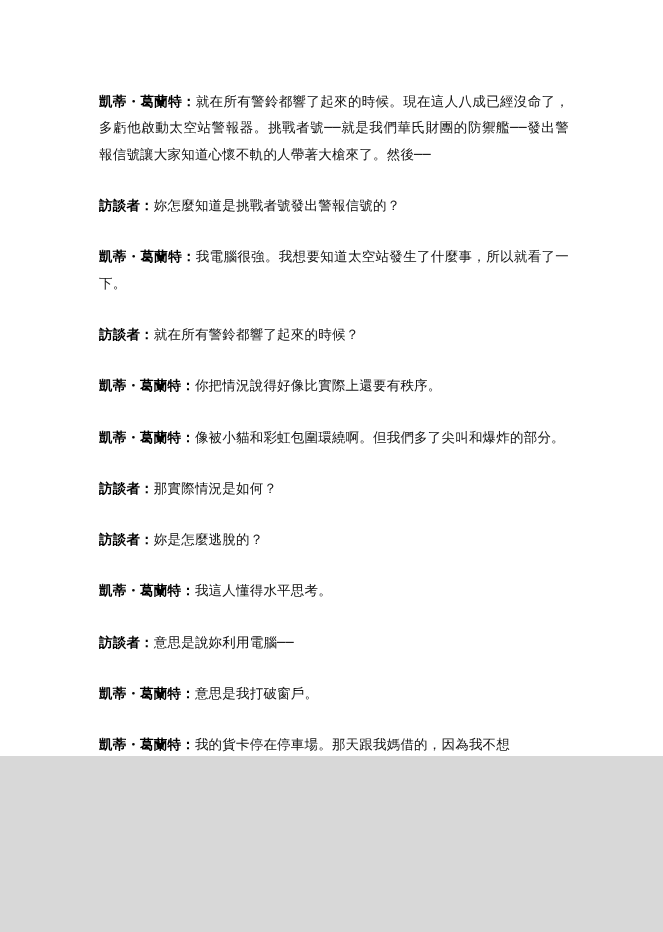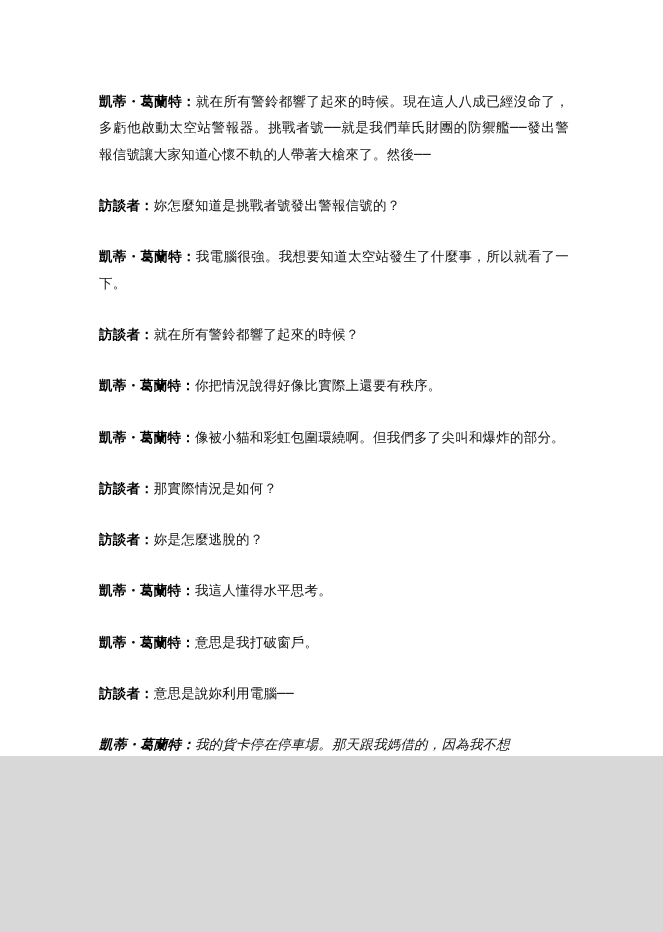--- a/index.html
+++ b/index.html
@@ -26,21 +26,21 @@
     width: 470px;
   }
   .para {
     margin: 0 0 25px 0;
     font-size: 13.5px;
     line-height: 1.95;
     color: #111111;
     text-align: justify;
     letter-spacing: 0.2px;
   }
-  .para:last-child { margin-bottom: 0; font-style: italic; }
+  .para:last-child { margin-bottom: 0; }
   .speaker {
     font-weight: bold;
     color: #000000;
   }
   .speech {
     color: #111111;
   }
   .footer {
     position: absolute;
     left: 0;
@@ -111,25 +111,25 @@
 
     <p class="para">
       <span class="speaker">訪談者：</span><span class="speech">妳是怎麼逃脫的？</span>
     </p>
 
     <p class="para">
       <span class="speaker">凱蒂・葛蘭特：</span><span class="speech">我這人懂得水平思考。</span>
     </p>
 
     <p class="para">
-      <span class="speaker">凱蒂・葛蘭特：</span><span class="speech">意思是我打破窗戶。</span>
+      <span class="speaker">訪談者：</span><span class="speech">意思是說妳利用電腦──</span>
     </p>
 
     <p class="para">
-      <span class="speaker">訪談者：</span><span class="speech">意思是說妳利用電腦──</span>
+      <span class="speaker">凱蒂・葛蘭特：</span><span class="speech">意思是我打破窗戶。</span>
     </p>
 
 
     <p class="para">
       <span class="speaker">凱蒂・葛蘭特：</span><span class="speech">我的貨卡停在停車場。那天跟我媽借的，因為我不想</span>
     </p>
 
   </div>
 
   <div class="footer">

